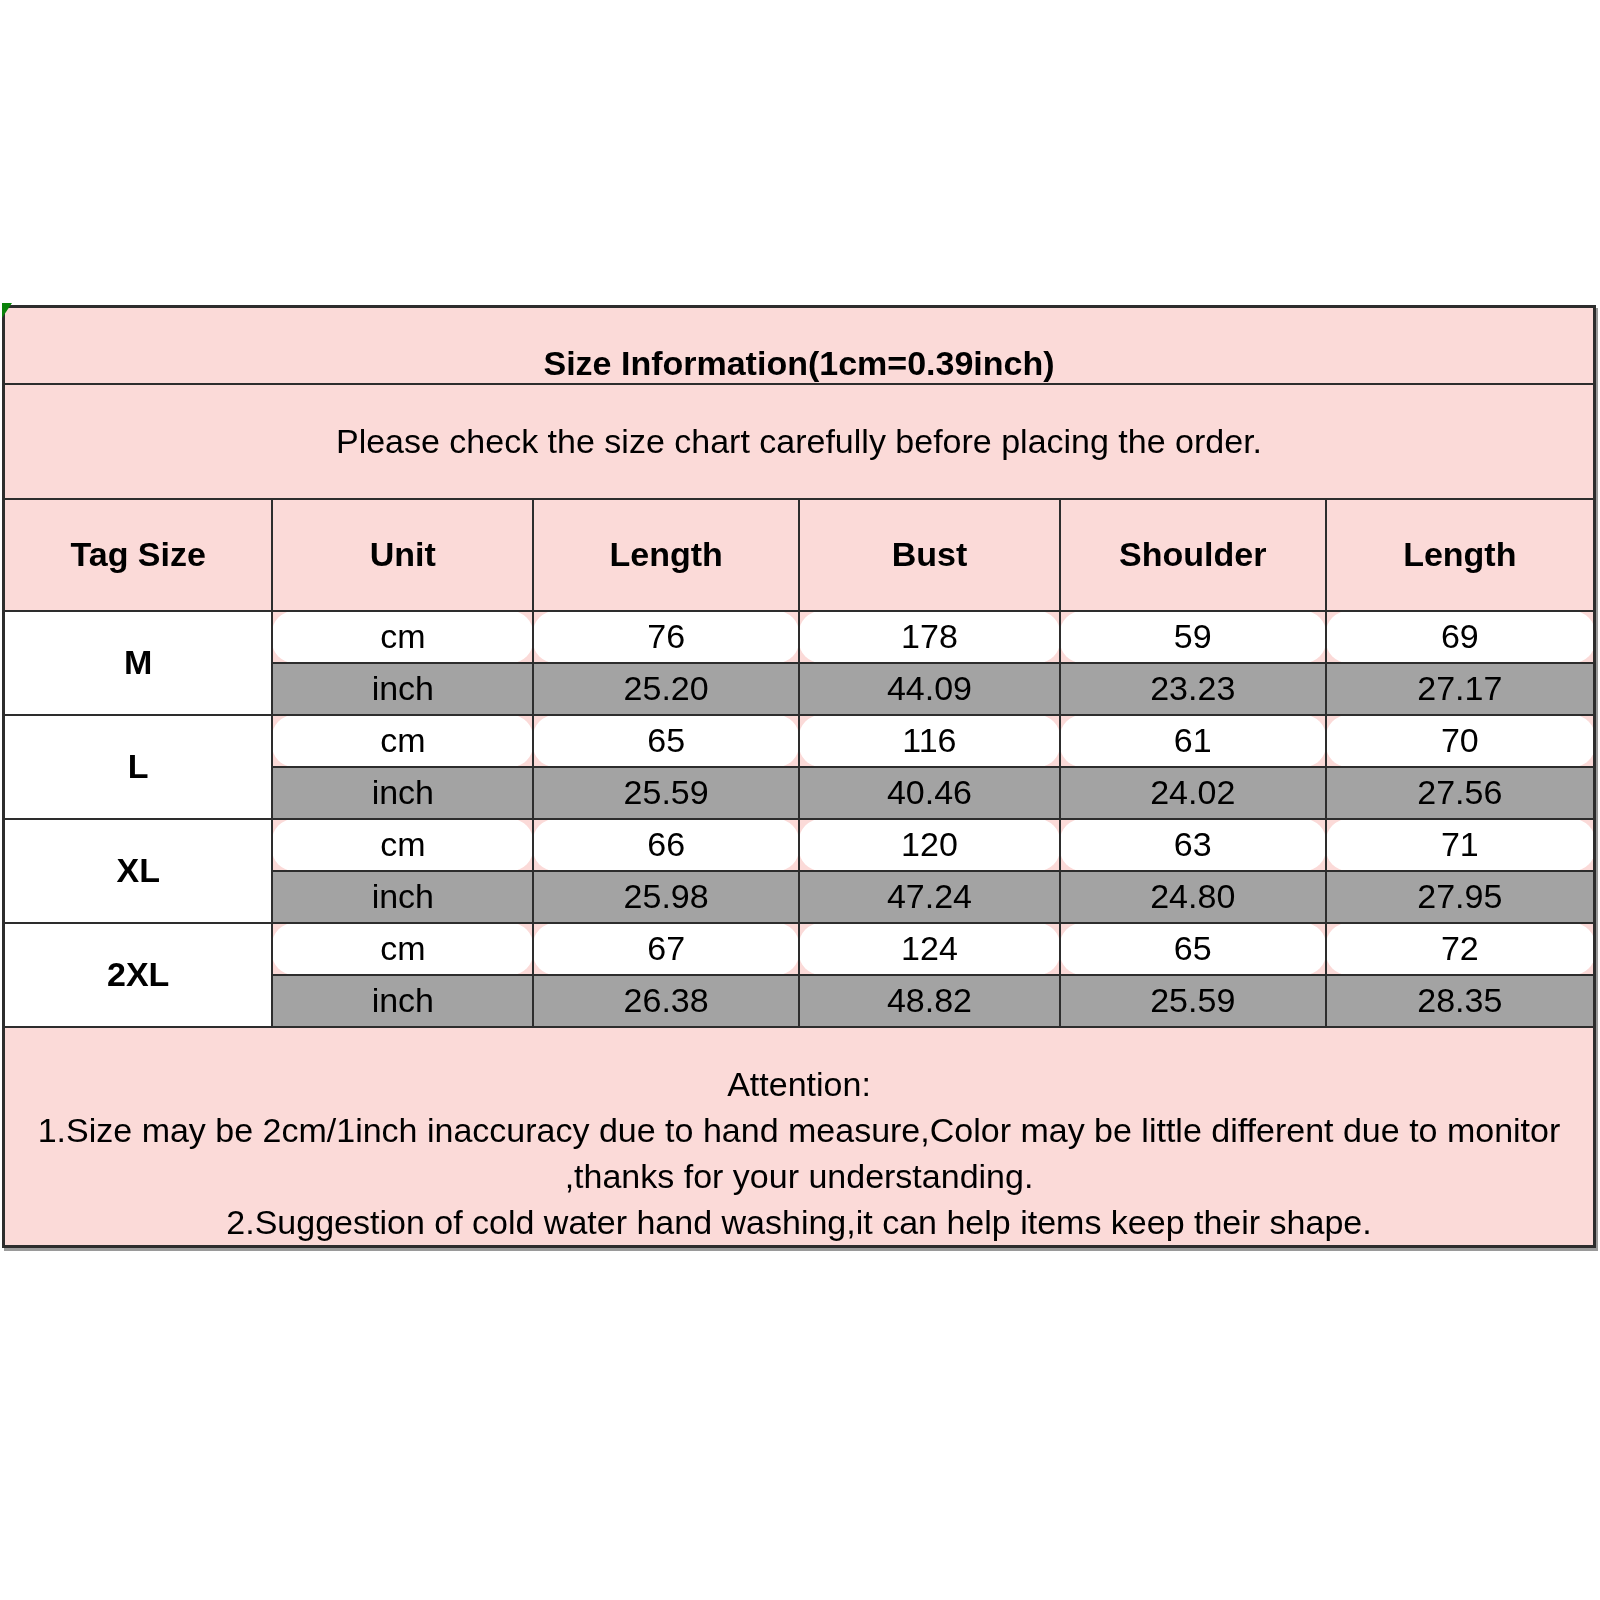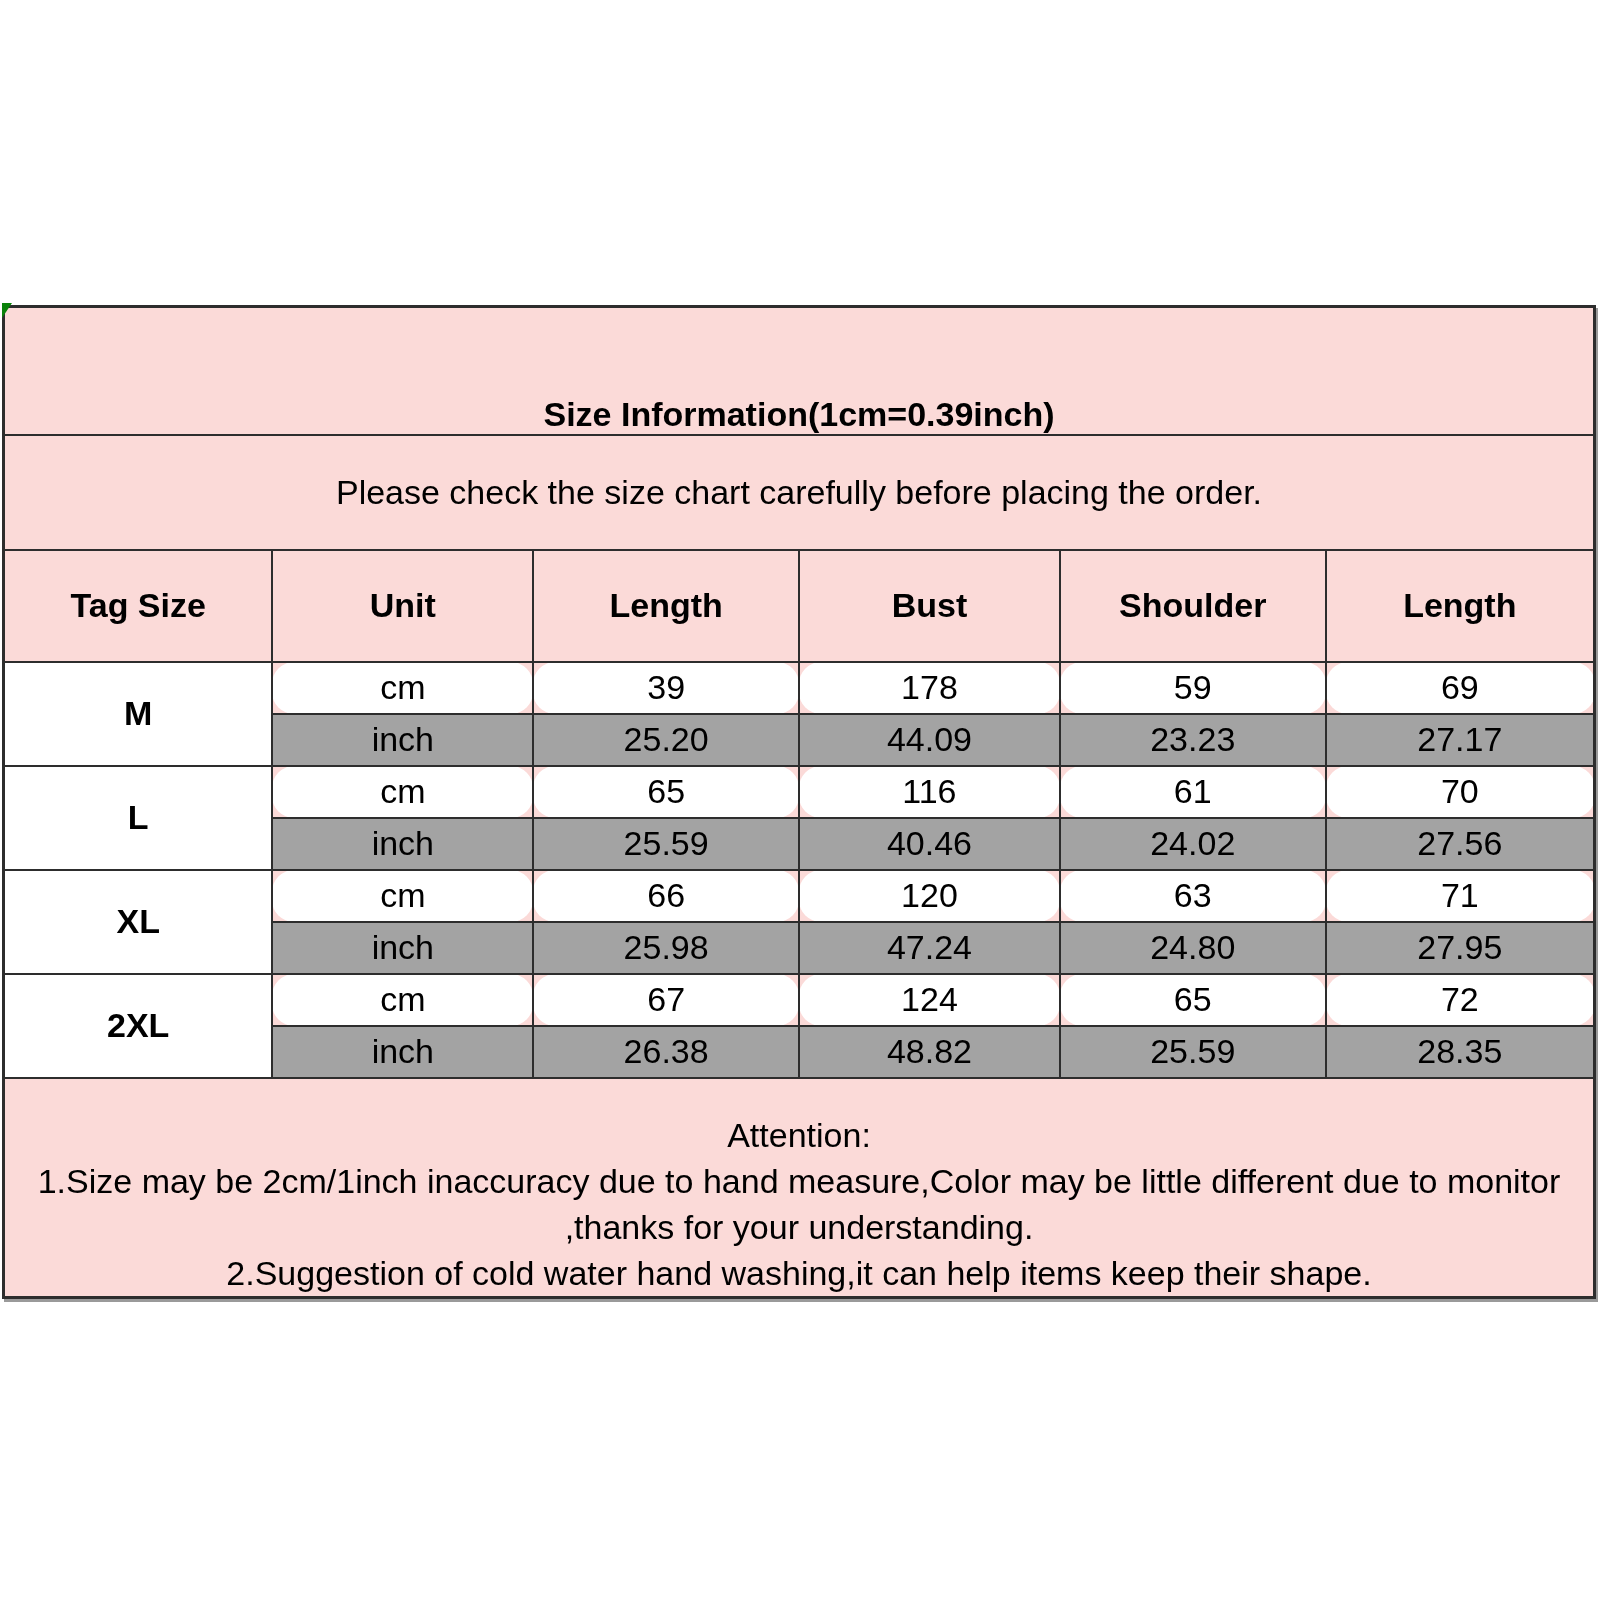--- a/index.html
+++ b/index.html
@@ -29,21 +29,21 @@
   table.chart td, table.chart th {
     border: 2px solid #2d2d2d;
     text-align: center;
     padding: 0;
     font-size: 34px;
     overflow: hidden;
   }
   table.chart {
     border: 3px solid #2d2d2d;
   }
-  tr.r-title  { height: 128px; }
+  tr.r-title  { height: 77px; }
   tr.r-sub    { height: 115px; }
   tr.r-head   { height: 112px; }
   tr.r-data   { height: 52px;  }
   tr.r-att    { height: 220px; }
 
   td.c-title {
     background: #fbdad8;
     font-weight: bold;
     vertical-align: bottom;
     padding-bottom: 8px;
@@ -113,21 +113,21 @@
       <th class="c-head">Unit</th>
       <th class="c-head">Length</th>
       <th class="c-head">Bust</th>
       <th class="c-head">Shoulder</th>
       <th class="c-head">Length</th>
     </tr>
 
     <tr class="r-data">
       <td class="c-tag" rowspan="2">M</td>
       <td class="c-cm">cm</td>
-      <td class="c-cm">39</td>
+      <td class="c-cm">76</td>
       <td class="c-cm">178</td>
       <td class="c-cm">59</td>
       <td class="c-cm">69</td>
     </tr>
     <tr class="r-data">
       <td class="c-inch">inch</td>
       <td class="c-inch">25.20</td>
       <td class="c-inch">44.09</td>
       <td class="c-inch">23.23</td>
       <td class="c-inch">27.17</td>

